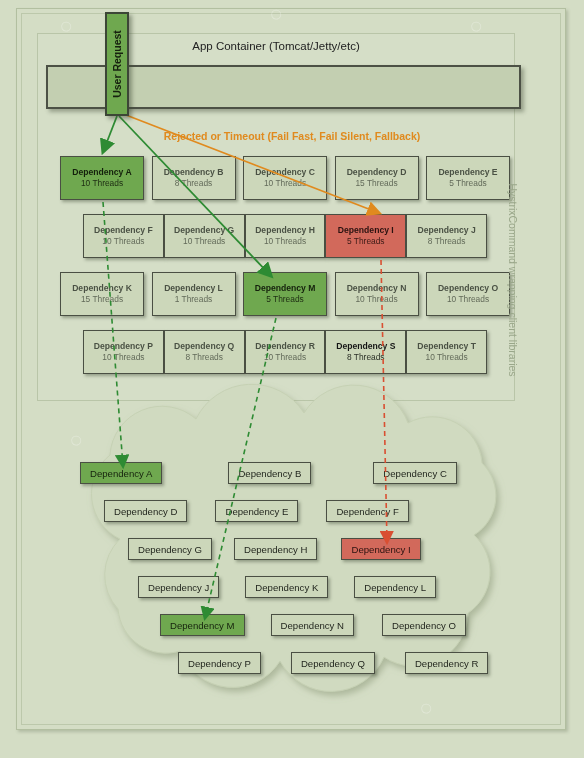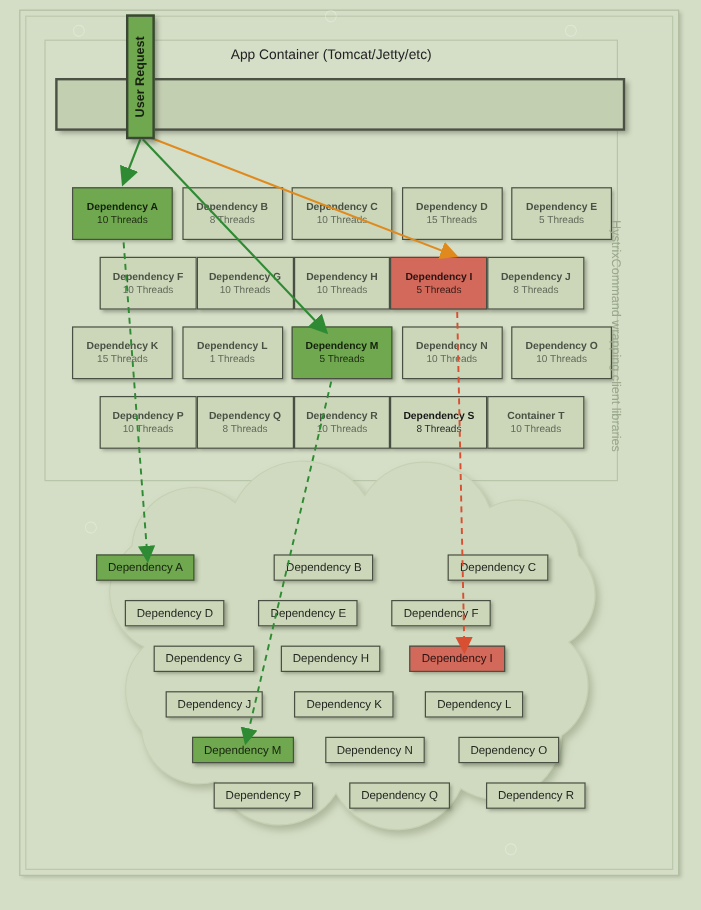--- a/index.html
+++ b/index.html
@@ -259,20 +259,21 @@
 
   <div class="app-panel"></div>
   <div class="app-panel-title">App Container (Tomcat/Jetty/etc)</div>
 
   <div class="request-bar"></div>
 
   <div class="user-request">
     <span>User Request</span>
   </div>
 
+  <div class="reject-label">Rejected or Timeout (Fail Fast, Fail Silent, Fallback)</div>
 
   <div class="pool-grid" id="pool-grid">
       <div class="pool-row">
         <div class="pool-box green">
           <div class="nm">Dependency A</div>
           <div class="th">10 Threads</div>
         </div>
         <div class="pool-box">
           <div class="nm">Dependency B</div>
           <div class="th">8 Threads</div>
@@ -345,21 +346,21 @@
         </div>
         <div class="pool-box">
           <div class="nm">Dependency R</div>
           <div class="th">10 Threads</div>
         </div>
         <div class="pool-box dark">
           <div class="nm">Dependency S</div>
           <div class="th">8 Threads</div>
         </div>
         <div class="pool-box">
-          <div class="nm">Container T</div>
+          <div class="nm">Dependency T</div>
           <div class="th">10 Threads</div>
         </div>
       </div>
     </div>
 
   <div class="side-label">
     <span>HystrixCommand wrapping client libraries</span>
   </div>
 
   <div class="cloud-grid" id="cloud-grid">

